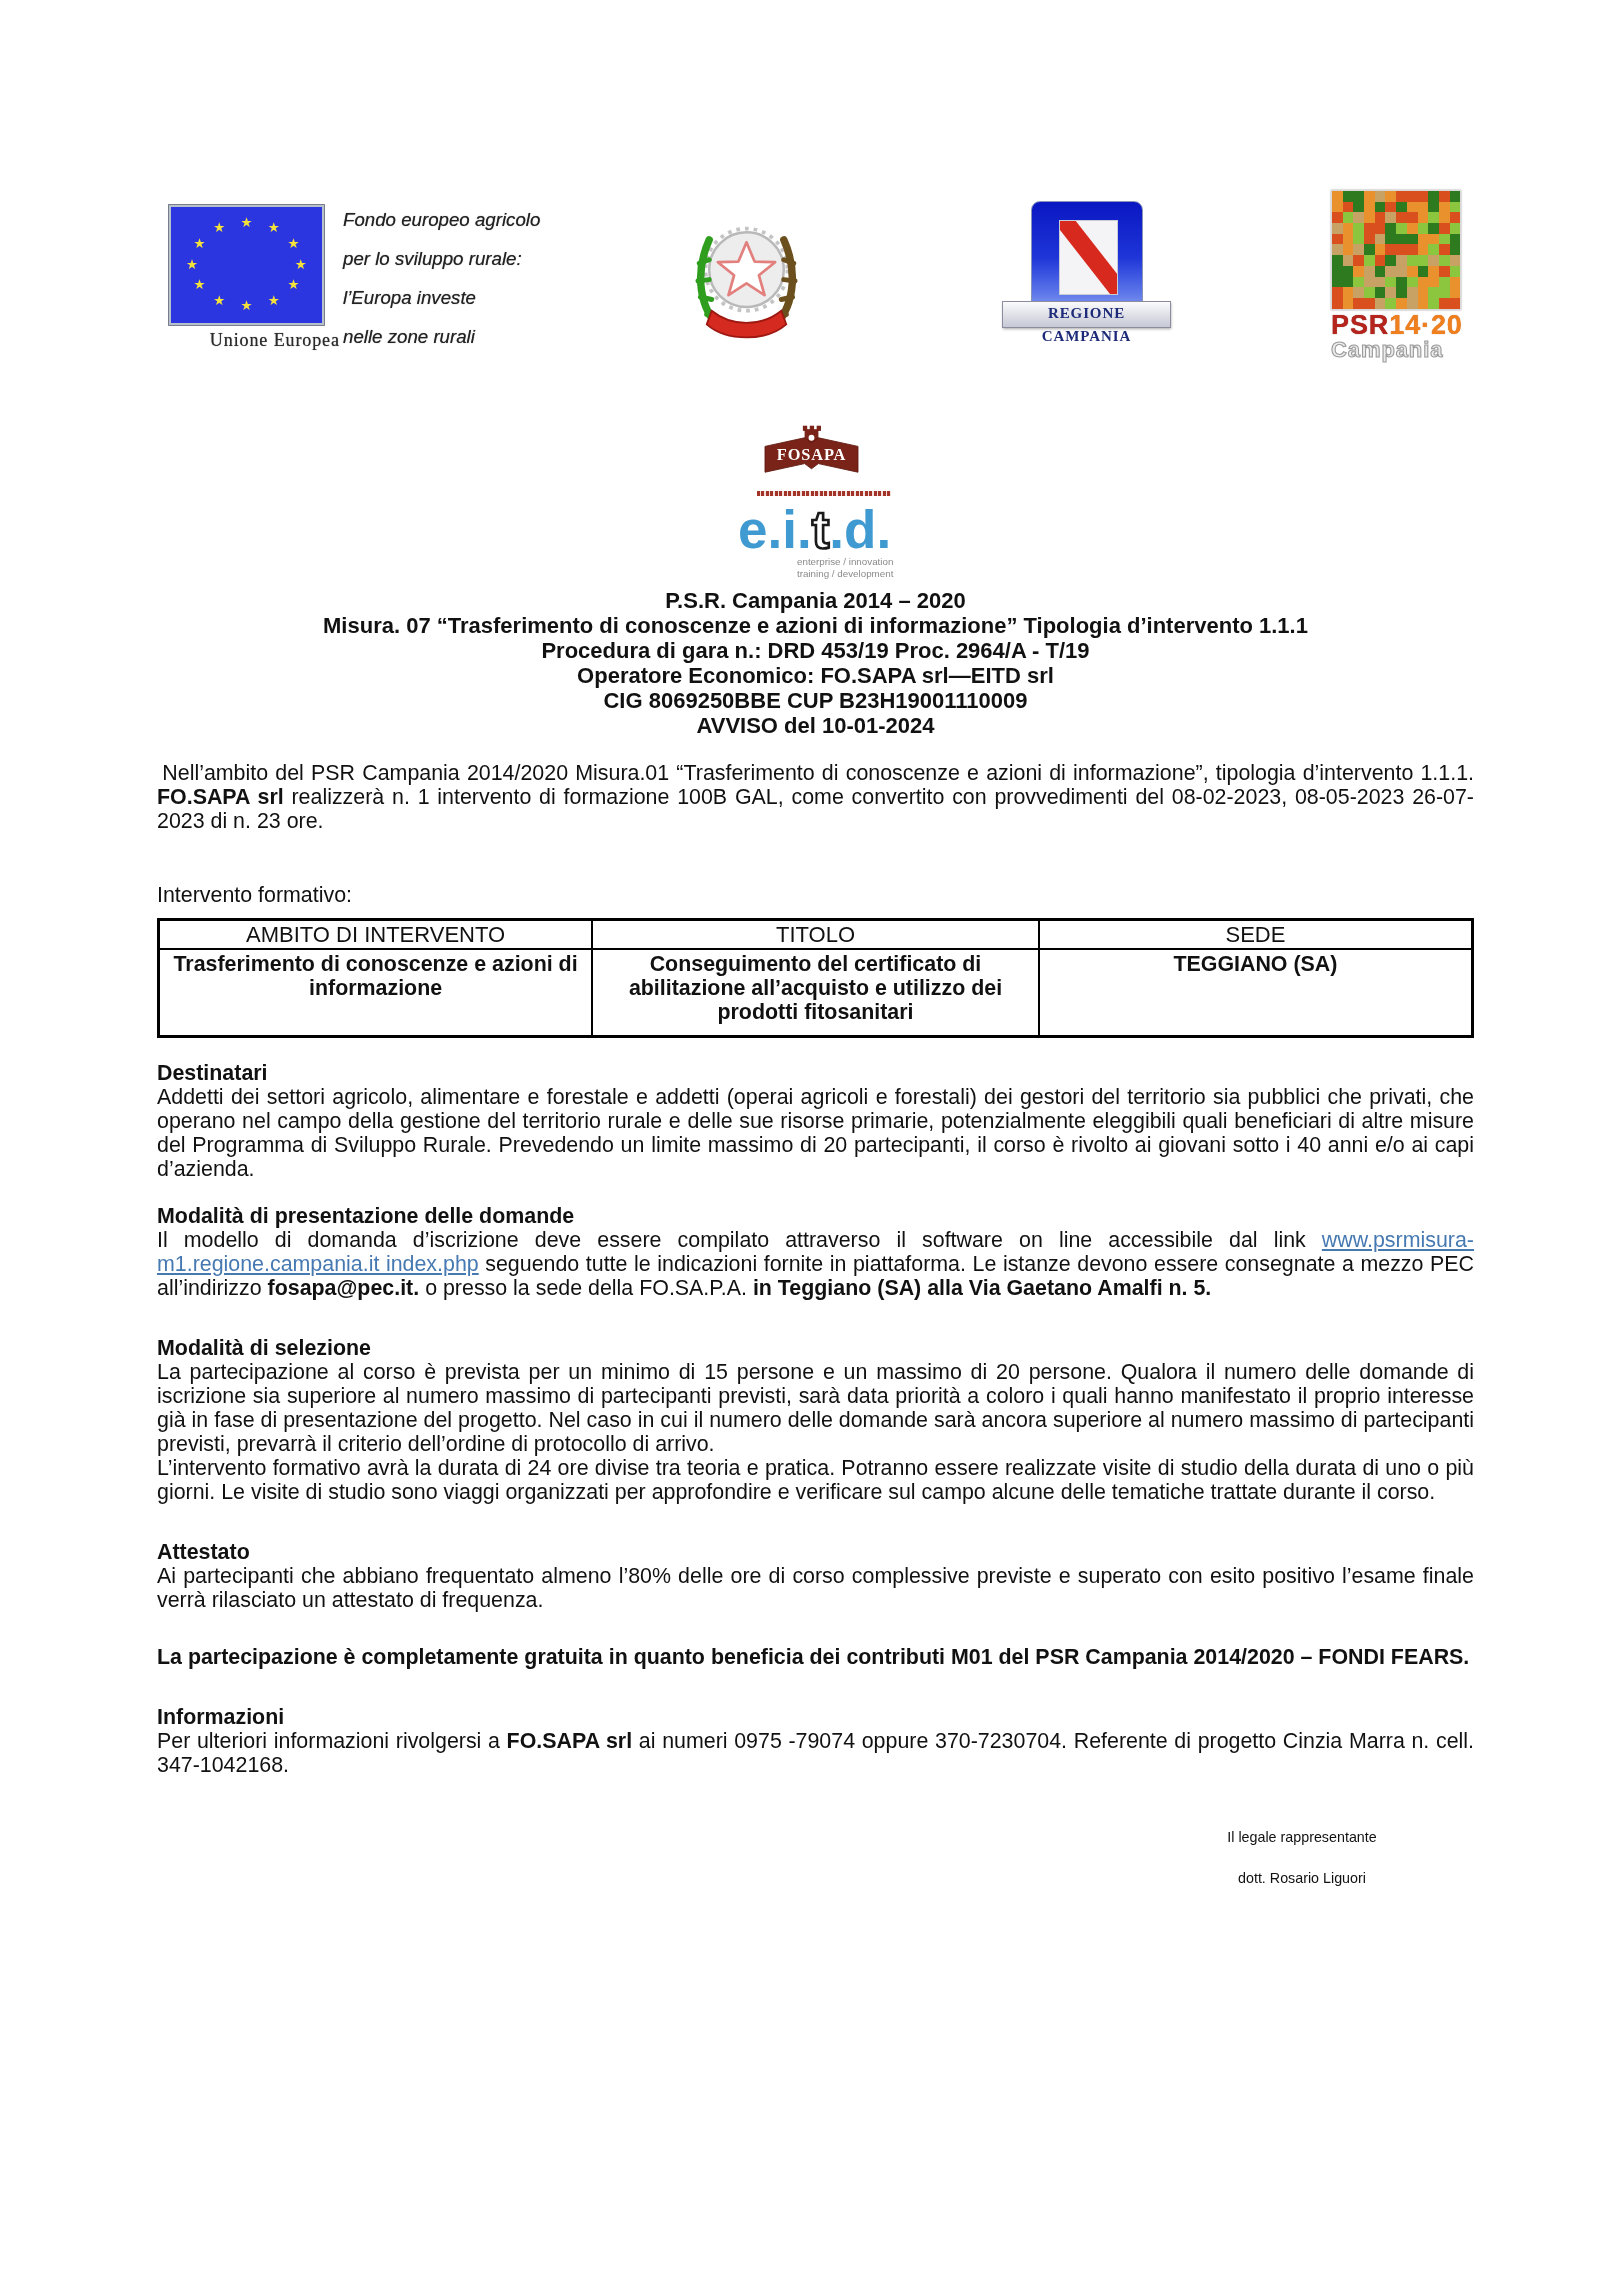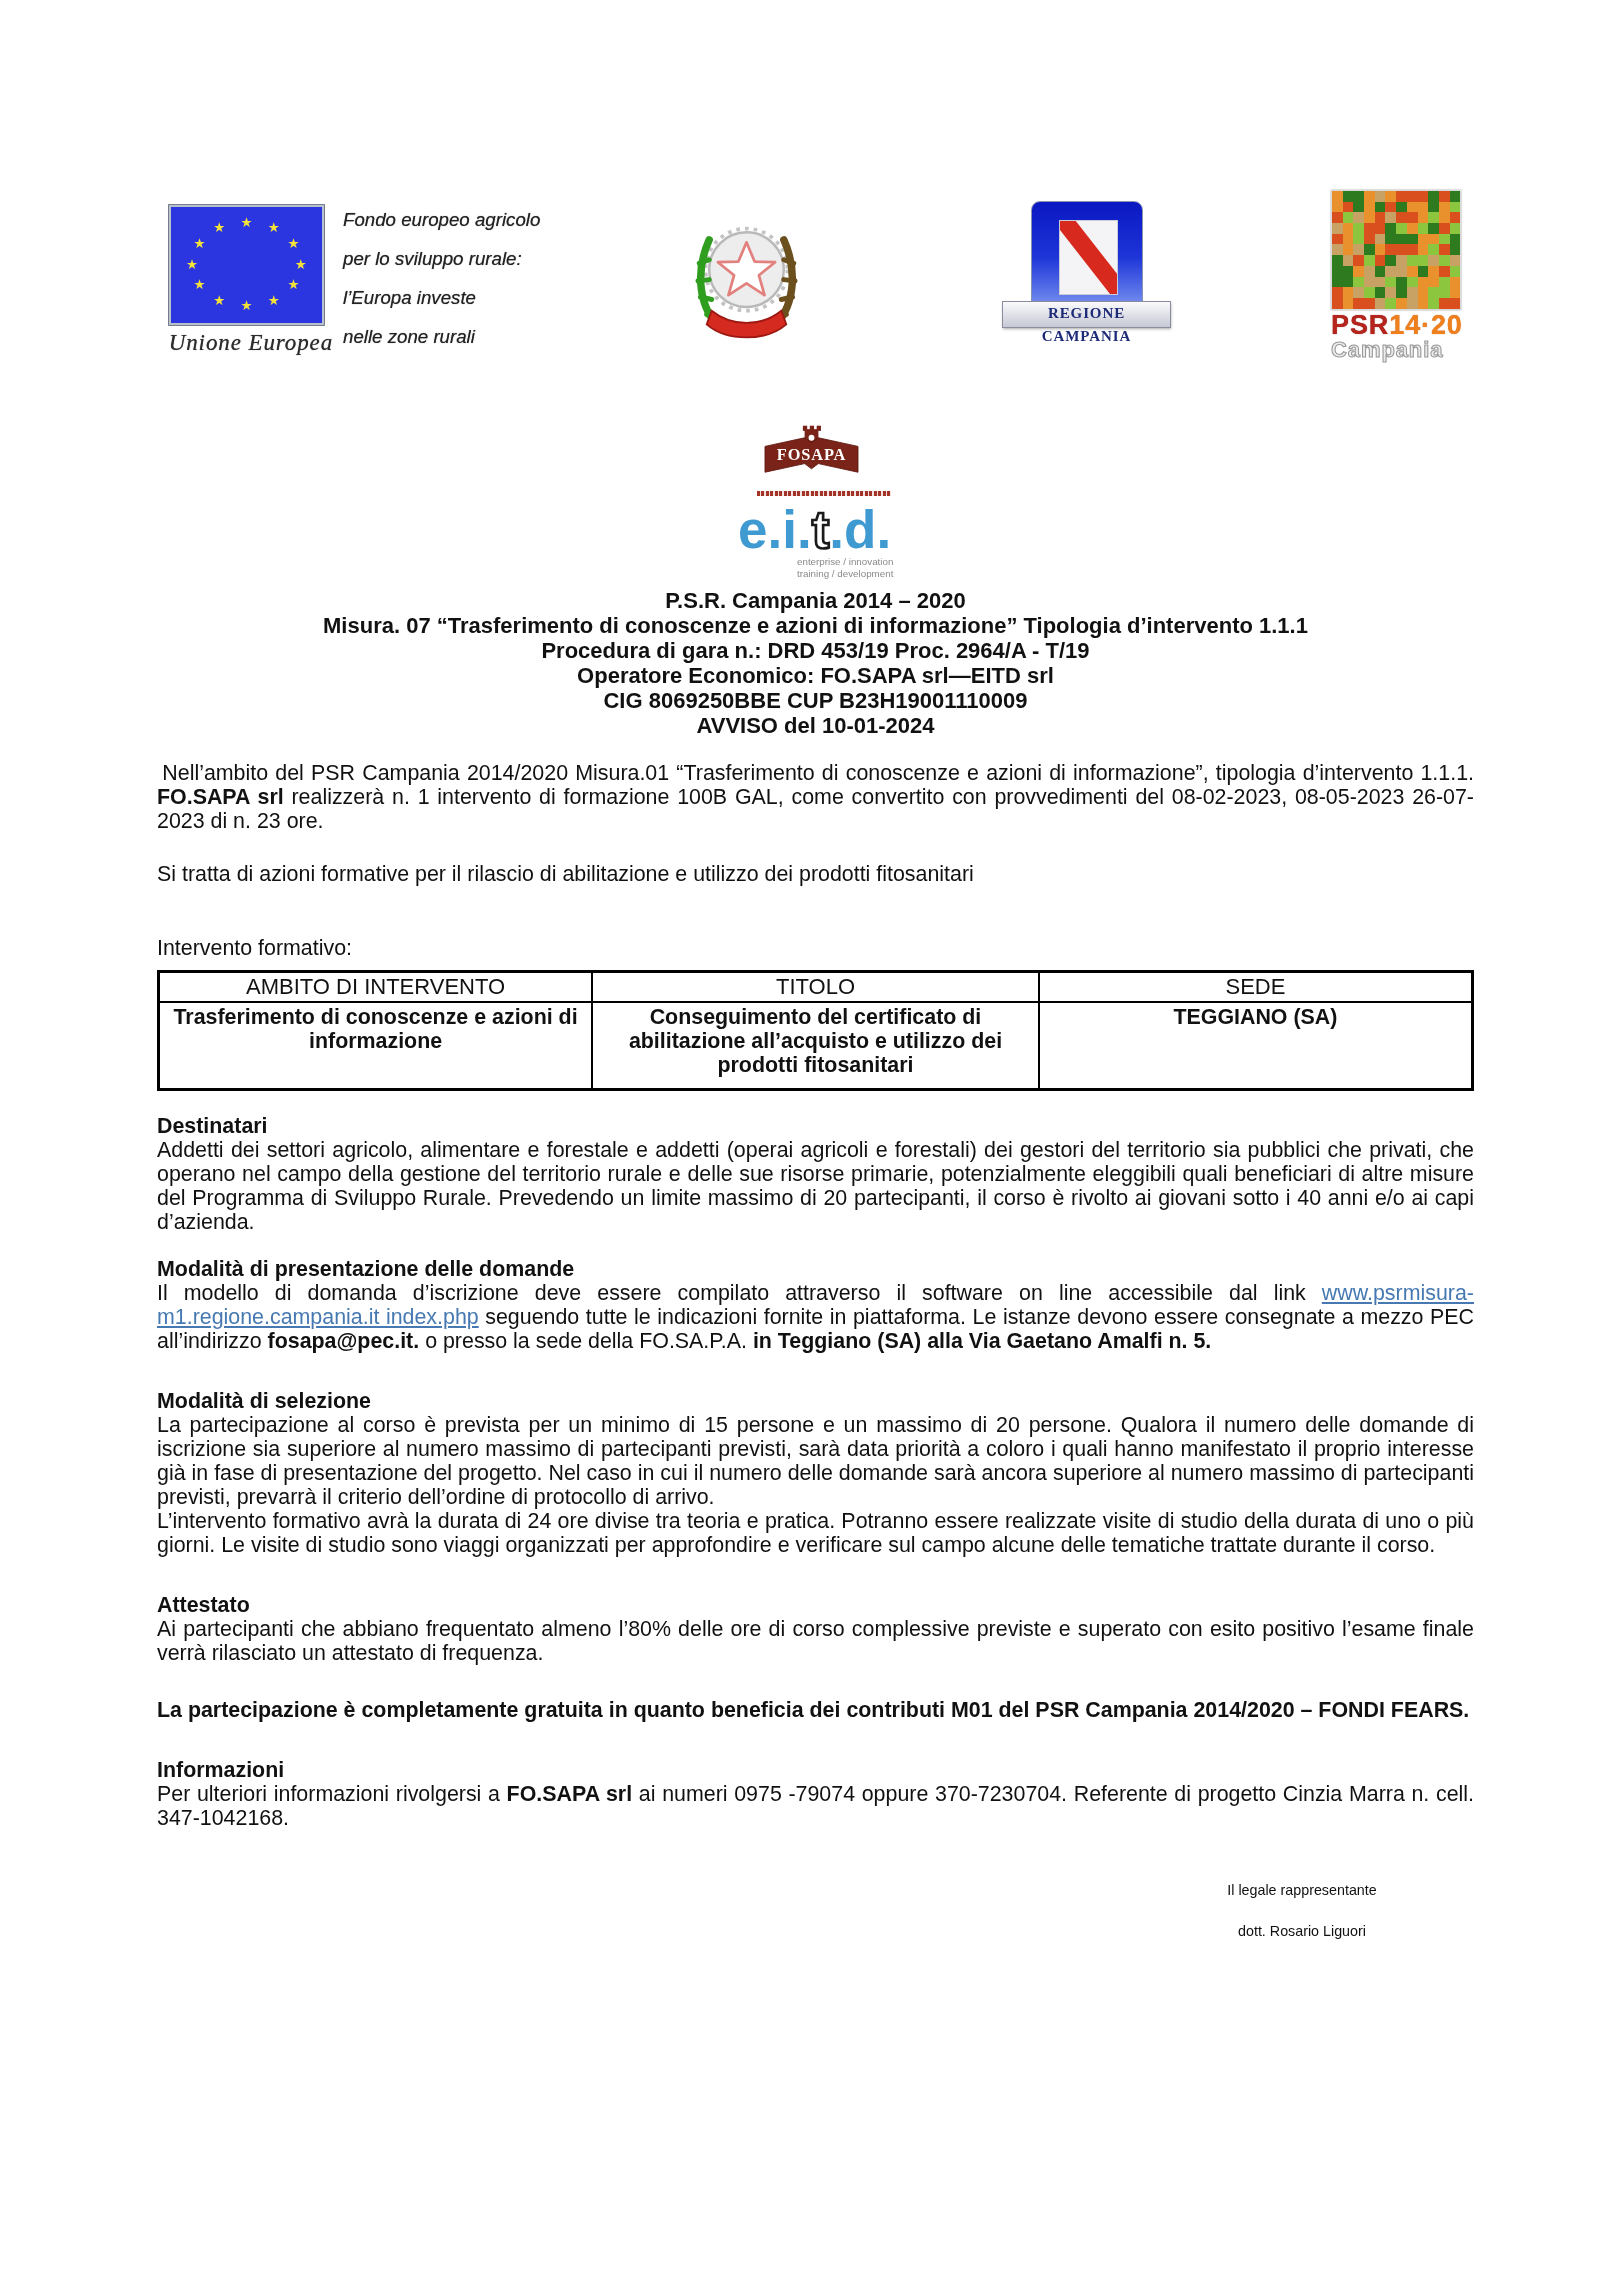--- a/index.html
+++ b/index.html
@@ -7,23 +7,23 @@
     width:1622px;height:2281px;background:#ffffff;position:relative;
     font-family:"Liberation Sans", sans-serif;color:#111;
     -webkit-font-smoothing:antialiased;
   }
   .abs{position:absolute;}
   
   .eu-logo{left:169px;top:200px;width:392px;height:151px;}
   .eu-flag{position:absolute;left:0;top:4.5px;width:151px;height:116px;background:#2b36e0;
     border:2.7px solid #b8c0cc;box-shadow:0 0 0 0.9px #66707e;}
   .eu-star{position:absolute;color:#f4e23a;font-size:13.4px;transform:translate(-50%,-50%);line-height:1;}
-  .eu-caption{position:absolute;left:-7.1px;top:130px;width:178px;text-align:center;
-    font-family:"Liberation Serif", serif;font-size:23px;color:#2a2a2a;letter-spacing:0.9px;
-    text-shadow:0 0 0.9px #555;font-style:italic;}
+  .eu-caption{position:absolute;left:-7.1px;top:130px;width:178px;text-align:right;
+    font-family:"Liberation Serif", serif;font-size:18px;color:#2a2a2a;letter-spacing:0.9px;
+    text-shadow:0 0 0.9px #555;}
   .eu-text{position:absolute;left:174px;top:0px;width:218px;
     font-style:italic;font-size:18.7px;line-height:39px;color:#222;
     text-shadow:0 0 0.9px #666;}
   
   .it-emblem{left:684px;top:205px;width:125px;height:143px;}
   
   .regione{left:1002px;top:201px;width:169px;height:134px;}
   .regione-shield{position:absolute;left:29px;top:0;width:110px;height:123px;border-radius:9px;
     background:linear-gradient(#0a17c2 0%, #1e35d8 45%, #5f79ea 75%, #aebcf6 100%);
     border:0.9px solid #8894b5;}
@@ -293,21 +293,20 @@
     <div>P.S.R. Campania 2014 – 2020</div>
     <div>Misura. 07 “Trasferimento di conoscenze e azioni di informazione” Tipologia d’intervento 1.1.1</div>
     <div>Procedura di gara n.: DRD 453/19 Proc. 2964/A - T/19</div>
     <div>Operatore Economico: FO.SAPA  srl—EITD srl</div>
     <div>CIG 8069250BBE CUP B23H19001110009</div>
     <div>AVVISO del 10-01-2024</div>
   </div>
 
   <p class="just mt-para1"><span>Nell’ambito del PSR Campania 2014/2020 Misura.01 “Trasferimento di conoscenze e azioni di informazione”, tipologia d’intervento 1.1.1. </span><b>FO.SAPA  srl</b><span> realizzerà n. 1 intervento di formazione 100B GAL, come convertito con provvedimenti del 08-02-2023, 08-05-2023 26-07-2023 di n. 23 ore.</span></p>
 
-  <p class="mt-para2">Si tratta di azioni formative per il rilascio di abilitazione e utilizzo dei prodotti fitosanitari</p>
 
   <p class="mt-interv">Intervento formativo:</p>
 
   <table class="corso">
     <tbody>
         <tr>
       <th style="width:33%">AMBITO DI INTERVENTO</th>
       <th style="width:34%">TITOLO</th>
       <th style="width:33%">SEDE</th>
     </tr>

